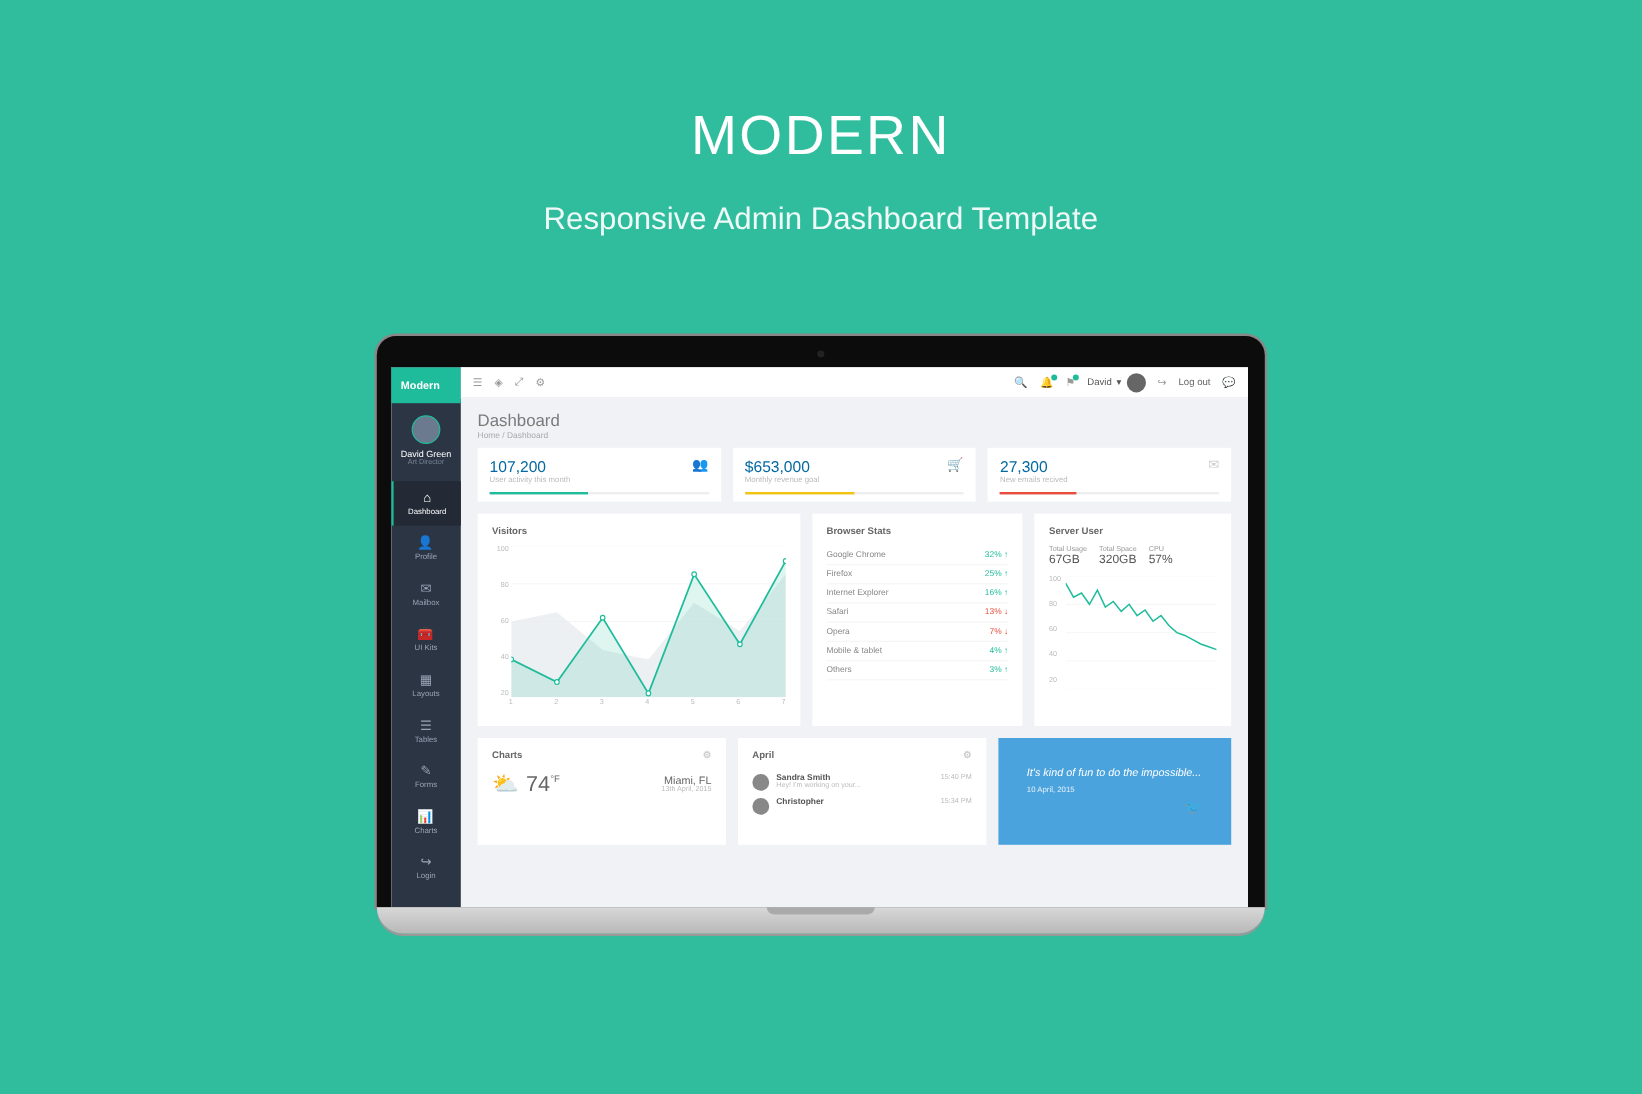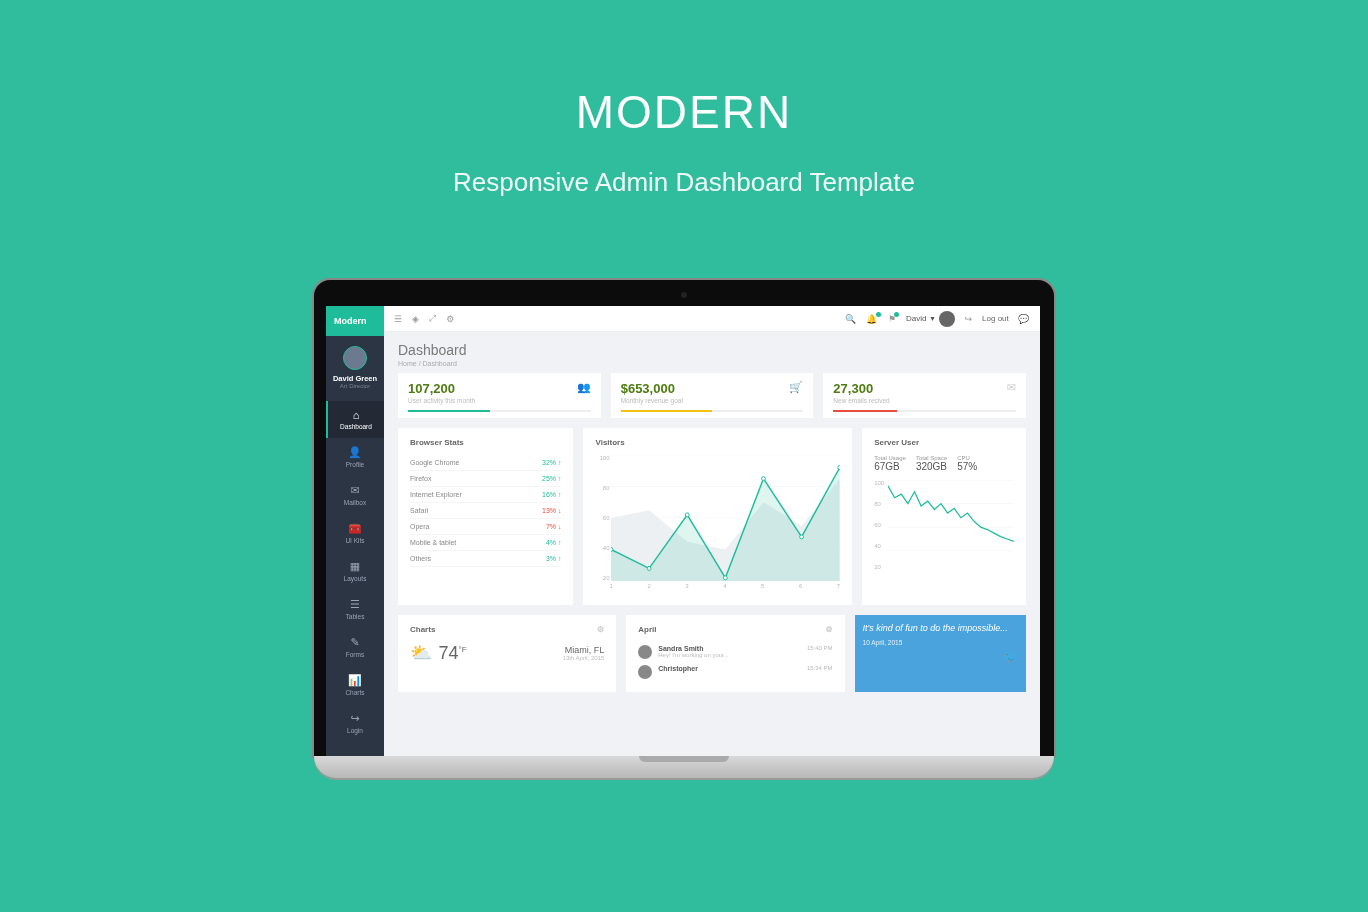--- a/index.html
+++ b/index.html
@@ -10,40 +10,40 @@
 .laptop{position:absolute;left:50%;top:280px;transform:translateX(-50%);width:740px}
 .laptop-screen{background:#0c0c0c;border-radius:16px 16px 0 0;padding:12px 12px 0;box-shadow:0 0 0 2px #888}
 .laptop-cam{width:6px;height:6px;background:#222;border-radius:50%;margin:0 auto 8px}
 .screen{background:#f0f2f5;width:714px;height:450px;display:flex;font-size:8px;overflow:hidden}
 .laptop-base{height:22px;background:linear-gradient(#d8d8d8,#b8b8b8);border-radius:0 0 40px 40px;box-shadow:0 2px 0 #999;position:relative}
 .laptop-base::before{content:'';position:absolute;left:50%;top:0;transform:translateX(-50%);width:90px;height:6px;background:#aaa;border-radius:0 0 6px 6px}
 .sidebar{width:58px;background:#2c3544;color:#9aa3b5;flex-shrink:0;display:flex;flex-direction:column}
 .logo{background:#1fbc9c;color:#fff;font-weight:600;font-size:9px;padding:10px 8px;text-align:left}
 .profile{text-align:center;padding:10px 4px 12px}
 .avatar{width:24px;height:24px;border-radius:50%;background:#6b7a8f;margin:0 auto 4px;border:1px solid #1fbc9c}
-.profile-name{color:#fff;font-size:7.5px;font-weight:700}
+.profile-name{color:#fff;font-size:7.5px;font-weight:400}
 .profile-role{font-size:6px;opacity:0.7}
 .nav-item{text-align:center;padding:8px 2px;cursor:pointer;font-size:6.5px}
 .nav-item.active{background:#232a36;border-left:2px solid #1fbc9c;color:#fff}
 .nav-ico{font-size:11px;display:block;margin-bottom:2px}
 .main{flex:1;display:flex;flex-direction:column;min-width:0}
 .topbar{background:#fff;height:26px;display:flex;align-items:center;padding:0 10px;gap:10px;border-bottom:1px solid #eee}
 .tb-ico{color:#999;font-size:9px;cursor:pointer}
 .tb-spacer{flex:1}
 .tb-badge{position:relative}
 .tb-badge::after{content:'';position:absolute;top:-2px;right:-3px;width:5px;height:5px;background:#1fbc9c;border-radius:50%}
 .tb-user{display:flex;align-items:center;gap:4px;font-size:8px;color:#555}
 .tb-avatar{width:16px;height:16px;border-radius:50%;background:#666}
 .page-head{padding:10px 14px 6px}
 .page-title{font-size:14px;color:#7a7a7a;font-weight:400}
 .breadcrumb{font-size:7px;color:#aaa;margin-top:2px}
 .content{padding:0 14px 14px;flex:1;overflow:hidden}
 .stat-row{display:flex;gap:10px;margin-bottom:10px}
 .stat-card{flex:1;background:#fff;padding:8px 10px 6px;position:relative}
-.stat-val{font-size:13px;color:#4d7c0f;font-weight:700}
+.stat-val{font-size:13px;color:#0369a1;font-weight:400}
 .stat-lbl{font-size:6.5px;color:#bbb;margin-top:1px}
 .stat-ico{position:absolute;right:10px;top:8px;color:#ccc;font-size:11px}
 .stat-bar{height:2px;background:#eee;margin-top:6px;position:relative}
 .stat-bar span{position:absolute;height:100%;left:0}
 .grid-row{display:flex;gap:10px;margin-bottom:10px}
 .panel{background:#fff;padding:10px 12px}
 .panel-h{font-size:8px;color:#666;font-weight:600;margin-bottom:8px;display:flex;justify-content:space-between}
 .panel-h .gear{color:#ccc;font-size:8px}
 .visitors{flex:2.1}
 .chart-area{height:140px;position:relative}
@@ -70,21 +70,21 @@
 .w-loc{text-align:right}
 .w-city{font-size:9px;color:#666}
 .w-date{font-size:6px;color:#bbb}
 .inbox{flex:1.5}
 .msg{display:flex;gap:6px;padding:3px 0}
 .msg-av{width:14px;height:14px;border-radius:50%;background:#888;flex-shrink:0}
 .msg-body{flex:1}
 .msg-name{font-size:7px;color:#555;font-weight:600}
 .msg-text{font-size:6px;color:#bbb}
 .msg-time{font-size:6px;color:#bbb}
-.quote{flex:1.2;background:#4ba3dd;color:#fff;padding:8px}
+.quote{flex:1.2;background:#4ba3dd;color:#fff;padding:24px}
 .quote-text{font-size:9px;font-style:italic;font-weight:300;margin-bottom:6px}
 .quote-date{font-size:6.5px;opacity:0.85}
 .quote-bird{text-align:right;opacity:0.5;font-size:12px;margin-top:4px}
 </style>
 </head>
 <body>
 
 <div class="hero">
   <h1>MODERN</h1>
   <p>Responsive Admin Dashboard Template</p>
@@ -164,56 +164,20 @@
                 <div class="stat-val">27,300</div>
                 <div class="stat-lbl">New emails recived</div>
                 <div class="stat-ico">✉</div>
                 <div class="stat-bar">
                   <span style="width:35%;background:#e74c3c"></span>
                 </div>
               </div>
             </div>
 
           <div class="grid-row">
-            <div class="panel browsers">
-              <div class="panel-h">
-                  <span>Browser Stats</span>
-                </div>
-              <div id="browser-list">
-                  <div class="b-row">
-                    <span class="b-name">Google Chrome</span>
-                    <span class="b-pct arrow-up">32% ↑</span>
-                  </div>
-                  <div class="b-row">
-                    <span class="b-name">Firefox</span>
-                    <span class="b-pct arrow-up">25% ↑</span>
-                  </div>
-                  <div class="b-row">
-                    <span class="b-name">Internet Explorer</span>
-                    <span class="b-pct arrow-up">16% ↑</span>
-                  </div>
-                  <div class="b-row">
-                    <span class="b-name">Safari</span>
-                    <span class="b-pct arrow-down">13% ↓</span>
-                  </div>
-                  <div class="b-row">
-                    <span class="b-name">Opera</span>
-                    <span class="b-pct arrow-down">7% ↓</span>
-                  </div>
-                  <div class="b-row">
-                    <span class="b-name">Mobile &amp; tablet</span>
-                    <span class="b-pct arrow-up">4% ↑</span>
-                  </div>
-                  <div class="b-row">
-                    <span class="b-name">Others</span>
-                    <span class="b-pct arrow-up">3% ↑</span>
-                  </div>
-                </div>
-            </div>
-
             <div class="panel visitors">
               <div class="panel-h">
                   <span>Visitors</span>
                 </div>
               <div class="chart-area">
                 <div class="y-axis" id="vis-y">
                     <span>100</span>
                     <span>80</span>
                     <span>60</span>
                     <span>40</span>
@@ -241,20 +205,56 @@
                     <span>2</span>
                     <span>3</span>
                     <span>4</span>
                     <span>5</span>
                     <span>6</span>
                     <span>7</span>
                   </div>
               </div>
             </div>
 
+            <div class="panel browsers">
+              <div class="panel-h">
+                  <span>Browser Stats</span>
+                </div>
+              <div id="browser-list">
+                  <div class="b-row">
+                    <span class="b-name">Google Chrome</span>
+                    <span class="b-pct arrow-up">32% ↑</span>
+                  </div>
+                  <div class="b-row">
+                    <span class="b-name">Firefox</span>
+                    <span class="b-pct arrow-up">25% ↑</span>
+                  </div>
+                  <div class="b-row">
+                    <span class="b-name">Internet Explorer</span>
+                    <span class="b-pct arrow-up">16% ↑</span>
+                  </div>
+                  <div class="b-row">
+                    <span class="b-name">Safari</span>
+                    <span class="b-pct arrow-down">13% ↓</span>
+                  </div>
+                  <div class="b-row">
+                    <span class="b-name">Opera</span>
+                    <span class="b-pct arrow-down">7% ↓</span>
+                  </div>
+                  <div class="b-row">
+                    <span class="b-name">Mobile &amp; tablet</span>
+                    <span class="b-pct arrow-up">4% ↑</span>
+                  </div>
+                  <div class="b-row">
+                    <span class="b-name">Others</span>
+                    <span class="b-pct arrow-up">3% ↑</span>
+                  </div>
+                </div>
+            </div>
+
             <div class="panel server">
               <div class="panel-h">
                   <span>Server User</span>
                 </div>
               <div class="srv-stats">
                 <div>
                     <span style="font-size:6px;color:#999">Total Usage</span>
                     <span>67GB</span>
                   </div>
                 <div>

